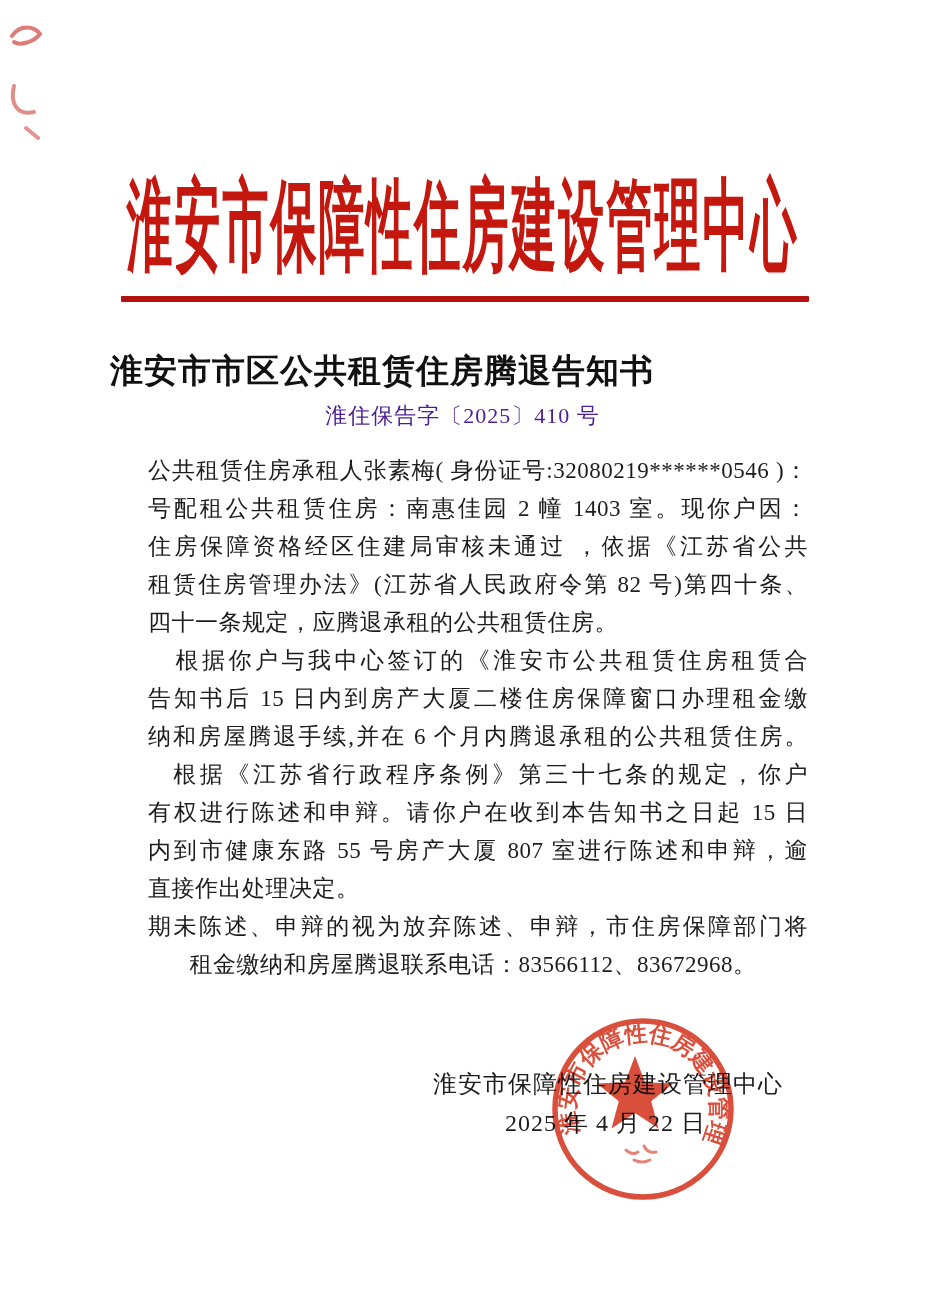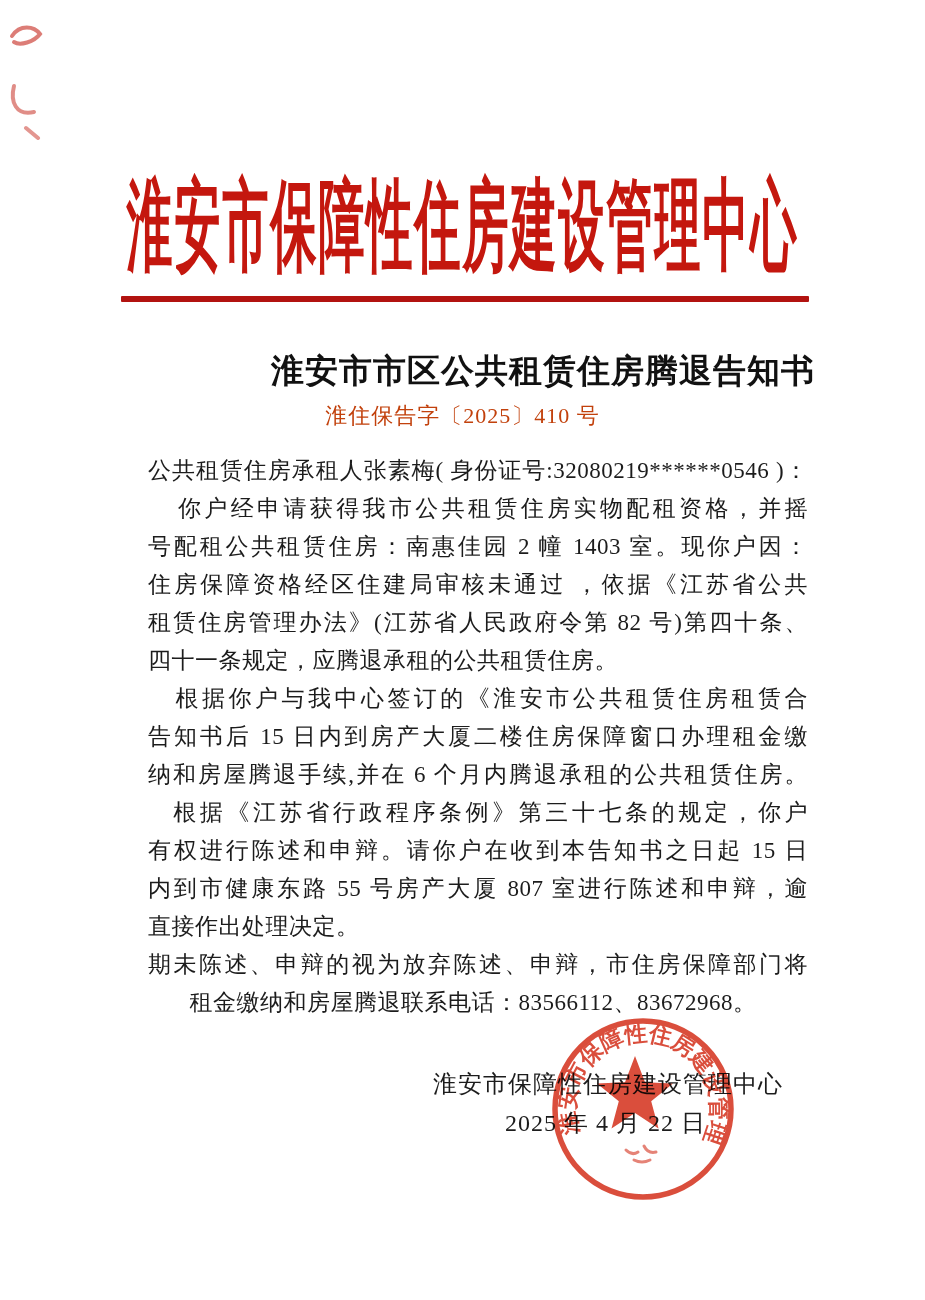--- a/index.html
+++ b/index.html
@@ -23,26 +23,26 @@
     color:#c4170e;white-space:nowrap;
     transform:scaleY(2.18);transform-origin:center top;
   }
   .header-rule{
     position:absolute;left:121px;top:296px;width:688px;height:6px;
     background:#b21310;border-radius:1px;
   }
   
   .notice-title{
     position:absolute;left:110px;top:349px;width:705px;
-    text-align:right;font-size:33px;font-weight:bold;color:#111;
+    text-align:left;font-size:33px;font-weight:bold;color:#111;
     letter-spacing:1px;white-space:nowrap;
   }
   .doc-number{
     position:absolute;left:110px;top:401px;width:705px;
-    text-align:center;font-size:22px;color:#c2410c;letter-spacing:1px;
+    text-align:center;font-size:22px;color:#4c1d95;letter-spacing:1px;
     white-space:nowrap;
   }
   
   .body-lines{
     position:absolute;left:148px;top:452px;width:660px;
     font-size:23px;line-height:38px;letter-spacing:0.5px;color:#1c1c1c;
   }
   .line{height:38px;white-space:nowrap;}
   .line.just{text-align:justify;text-align-last:justify;white-space:normal;overflow:hidden;}
   .u{border-bottom:2px solid #2a2a2a;padding-bottom:10px;}
@@ -77,21 +77,20 @@
   <div class="letterhead">
     <span class="org-name">淮安市保障性住房建设管理中心</span>
   </div>
   <div class="header-rule"></div>
 
   <div class="notice-title">淮安市市区公共租赁住房腾退告知书</div>
   <div class="doc-number">淮住保告字〔2025〕410 号</div>
 
   <div class="body-lines">
       <div class="line just"><span>公共租赁住房承租人</span><span class="u">张素梅( 身份证号:32080219******0546 )</span><span>：</span></div>
-      <div class="line just" style="padding-left: 1.3em;"><span>你户经申请获得我市公共租赁住房实物配租资格，并摇</span></div>
       <div class="line just"><span>号配租公共租赁住房：</span><span class="u">南惠佳园 2 幢 1403 室</span><span>。现你户因：</span></div>
       <div class="line just"><span class="u">住房保障资格经区住建局审核未通过 </span><span>，依据《江苏省公共</span></div>
       <div class="line just"><span>租赁住房管理办法》(江苏省人民政府令第 82 号)第四十条、</span></div>
       <div class="line"><span>四十一条规定，应腾退承租的公共租赁住房。</span></div>
       <div class="line just" style="padding-left: 1.2em;"><span>根据你户与我中心签订的《淮安市公共租赁住房租赁合</span></div>
       <div class="line just"><span>告知书后 15 日内到房产大厦二楼住房保障窗口办理租金缴</span></div>
       <div class="line just"><span>纳和房屋腾退手续,并在 6 个月内腾退承租的公共租赁住房。</span></div>
       <div class="line just" style="padding-left: 1.1em;"><span>根据《江苏省行政程序条例》第三十七条的规定，你户</span></div>
       <div class="line just"><span>有权进行陈述和申辩。请你户在收到本告知书之日起 15 日</span></div>
       <div class="line just"><span>内到市健康东路 55 号房产大厦 807 室进行陈述和申辩，逾</span></div>

